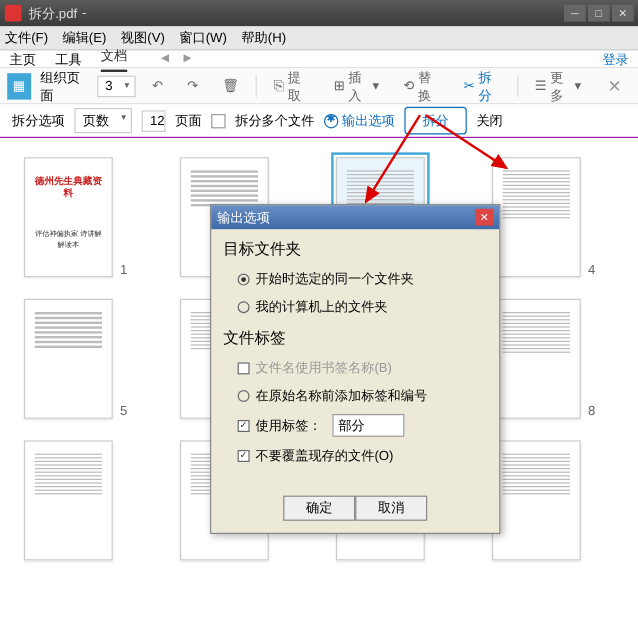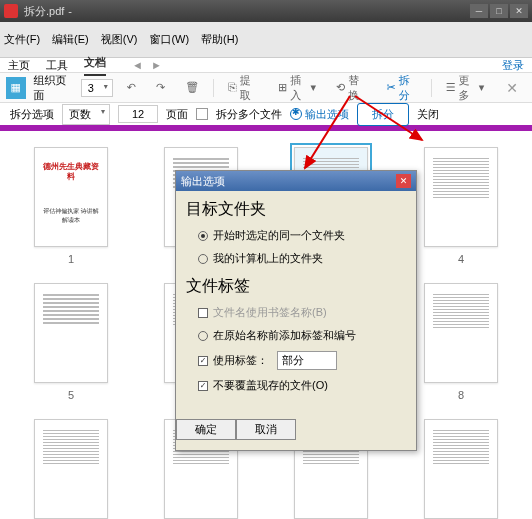--- a/index.html
+++ b/index.html
@@ -1,67 +1,67 @@
 <!DOCTYPE html>
 <html><head>
 <meta charset="utf-8">
 <style>
 *{margin:0;padding:0;box-sizing:border-box;font-family:"Microsoft YaHei",Arial,sans-serif;font-size:11px}
 body{background:#fff;width:532px;height:519px;overflow:hidden;position:relative}
 .titlebar{height:22px;background:linear-gradient(#5a5a5a,#3a3a3a);display:flex;align-items:center;padding:0 4px;color:#ddd}
 .titlebar .appicon{width:14px;height:14px;background:#d33;margin-right:6px;border-radius:2px}
 .titlebar .wbtns{margin-left:auto;display:flex;gap:2px}
 .titlebar .wbtn{width:18px;height:14px;background:#666;display:flex;align-items:center;justify-content:center;font-size:9px}
-.menubar{height:36px;background:#e8e8e8;display:flex;align-items:center;padding:0 4px;gap:12px;border-bottom:1px solid #ccc}
+.menubar{height:20px;background:#e8e8e8;display:flex;align-items:center;padding:0 4px;gap:12px;border-bottom:1px solid #ccc}
 .menubar span{}
 .topbar{height:15px;display:flex;align-items:center;padding:0 8px;border-bottom:1px solid #ddd}
 .topbar .toptxt{margin-right:16px}
-.topbar .active{color:#333;font-weight:bold;border-bottom:2px solid #333;padding-bottom:4px}
+.topbar .active{color:#333;font-weight:normal;border-bottom:2px solid #333;padding-bottom:4px}
 .topbar .arrows{display:flex;gap:8px;margin-left:10px;color:#999}
 .topbar .login{margin-left:auto;color:#0a6ebd}
 .toolbar{height:30px;background:#fafafa;border-bottom:1px solid #ddd;display:flex;align-items:center;padding:0 6px;gap:8px}
 .tbicon{width:22px;height:22px;background:#3fa8d8;display:flex;align-items:center;justify-content:center;color:#fff}
 .dropdown{border:1px solid #ccc;padding:2px 18px 2px 6px;background:#fff;position:relative}
 .dropdown:after{content:"▾";position:absolute;right:4px;font-size:8px;color:#666}
 .tbbtn{padding:3px 6px;display:flex;align-items:center;gap:3px;color:#666}
 .tbbtn.blue{color:#0a6ebd}
 .sep{width:1px;height:18px;background:#ddd}
 .closebar{margin-left:auto;padding:0 8px;color:#999;font-size:14px}
-.splitbar{height:28px;background:#fff;border-bottom:6px solid #a21caf;display:flex;align-items:center;padding:0 10px;gap:8px}
-.splitbar .field{border:1px solid #ccc;padding:2px 6px;width:40px;text-align:center;background:#fff}
+.splitbar{height:28px;background:#fff;border-bottom:1px solid #a21caf;display:flex;align-items:center;padding:0 10px;gap:8px}
+.splitbar .field{border:1px solid #ccc;padding:2px 6px;width:20px;text-align:center;background:#fff}
 .splitbar .chk{width:12px;height:12px;border:1px solid #999;display:inline-block}
 .splitbar .bluebtn{color:#0a6ebd;display:flex;align-items:center;gap:3px}
 .splitbar .splitaction{border:1px solid #0a6ebd;padding:3px 14px;color:#0a6ebd;border-radius:3px}
 .gear{width:12px;height:12px;border:1px solid #0a6ebd;border-radius:50%;position:relative}
 .gear:before{content:"✱";position:absolute;left:1px;top:-2px;color:#0a6ebd;font-size:9px}
 .thumbs{padding:16px 20px;display:grid;grid-template-columns:repeat(4,1fr);gap:18px 28px}
-.thumb{display:flex;flex-direction:column;align-items:center;gap:6px}
+.thumb{display:flex;flex-direction:row;align-items:flex-end;gap:6px}
 .page{width:74px;height:100px;border:1px solid #ccc;background:#fff;padding:6px 8px;overflow:hidden;box-shadow:0 1px 2px rgba(0,0,0,0.1)}
 .page.selected{outline:2px solid #3fa8d8;outline-offset:2px;background:#eaf5fb}
 .redtitle{background:#fff}
 .redtitle .rt{color:#c72020;font-size:8px;font-weight:bold;text-align:center;margin-top:8px;line-height:1.3}
 .redtitle .sb{font-size:6px;text-align:center;margin-top:24px;color:#333}
 .lines{display:flex;flex-direction:column;gap:2px;padding-top:4px}
 .lines div{height:2px;background:#bbb}
 .lines.dense div{height:1px}
 .pnum{color:#666}
 .dialog{position:absolute;left:175px;top:170px;width:242px;background:#ece9d8;border:1px solid #888;box-shadow:2px 2px 6px rgba(0,0,0,0.3)}
 .dlgtitle{height:20px;background:linear-gradient(#6a8fc5,#3d6aa8);color:#fff;display:flex;align-items:center;padding:0 5px}
 .dlgtitle .dlgclose{margin-left:auto;width:15px;height:14px;background:#d44;display:flex;align-items:center;justify-content:center;font-size:9px}
 .dlgbody{padding:8px 10px}
 .group{margin-bottom:10px}
-.group .gl{font-size:16px;margin-bottom:5px}
+.group .gl{font-size:13px;margin-bottom:5px}
 .radio,.checkbox{display:flex;align-items:center;gap:5px;margin:8px 0 4px 12px;font-size:11px}
 .radio .r{width:10px;height:10px;border:1px solid #666;border-radius:50%;display:flex;align-items:center;justify-content:center}
 .radio .r.on:after{content:"";width:4px;height:4px;background:#333;border-radius:50%}
 .checkbox .c{width:10px;height:10px;border:1px solid #666;background:#fff;display:flex;align-items:center;justify-content:center;font-size:8px}
 .checkbox .c.on:after{content:"✓";color:#333}
 .disabled{color:#999}
 .inline-field{border:1px solid #999;background:#fff;padding:1px 4px;width:60px;margin-left:4px}
-.dlgbtns{display:flex;padding:8px 0 10px}
+.dlgbtns{display:flex;justify-content:center;padding:8px 0 10px}
 .dlgbtn{border:1px solid #888;background:#efefef;padding:2px 18px}
 .arrow{position:absolute;pointer-events:none}
 .arrow svg{overflow:visible}
 </style>
 </head>
 <body>
 
 <div class="titlebar">
   <div class="appicon"></div>
   <span>拆分.pdf</span>

